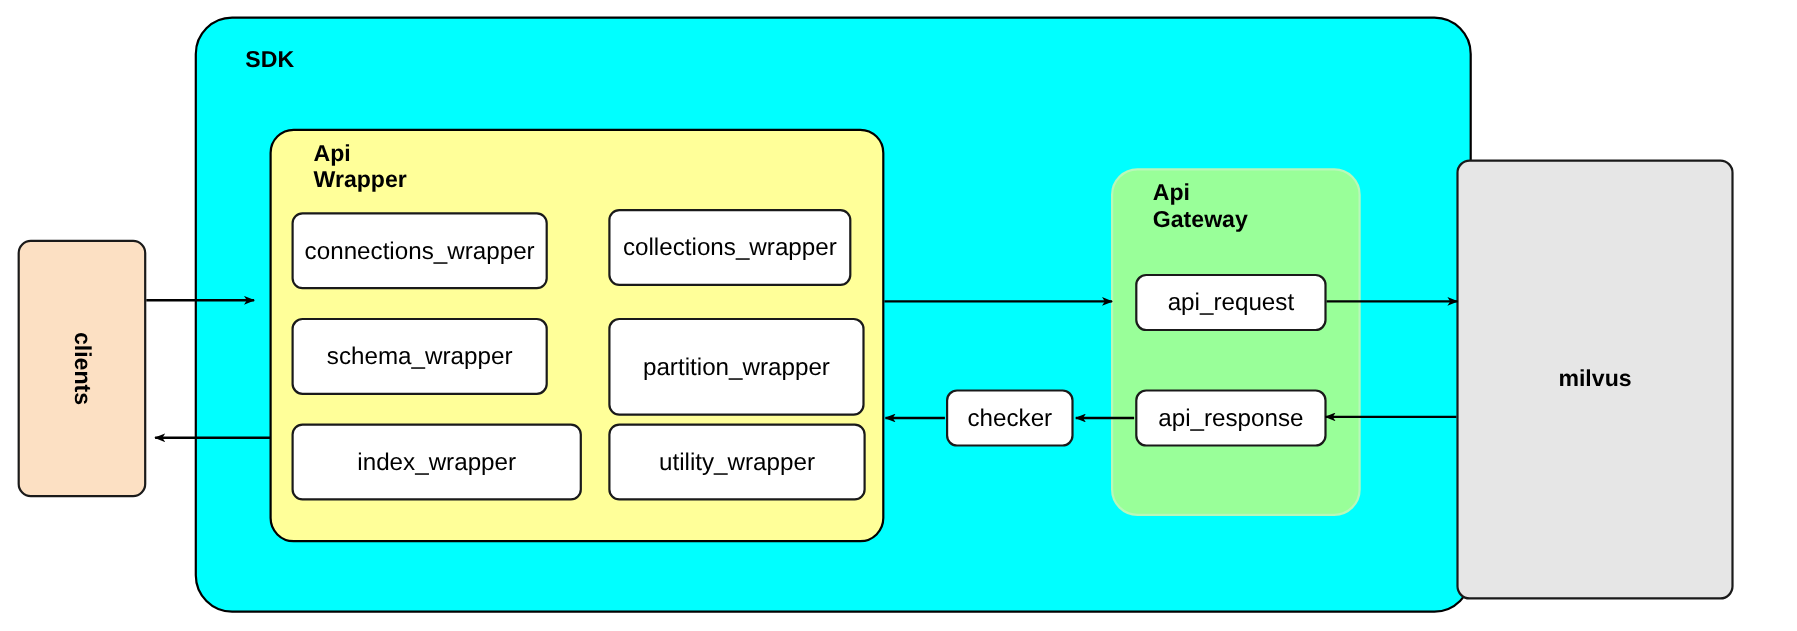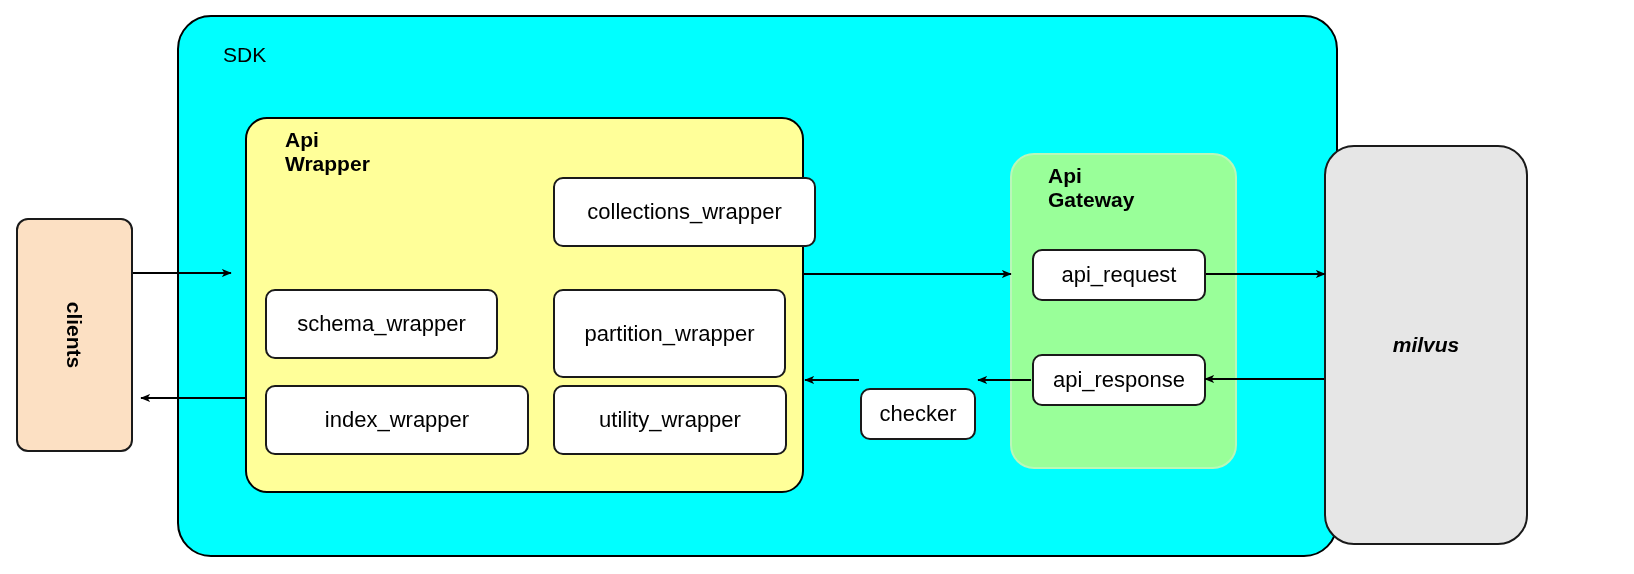--- a/index.html
+++ b/index.html
@@ -39,21 +39,21 @@
     background: #00ffff;
     border: 2px solid #000000;
     border-radius: 34px;
     z-index: 1;
   }
   .sdk-label {
     position: absolute;
     left: 44px;
     top: 26px;
     font-size: 21px;
-    font-weight: normal;
+    font-weight: bold;
     color: #000000;
     line-height: 1.12;
     letter-spacing: 0.1px;
     white-space: pre-line;
   }
 
   
   .apiwrapper-box {
     left: 245px;
     top: 117px;
@@ -105,30 +105,30 @@
     align-items: center;
     justify-content: center;
     font-size: 22px;
     color: #000000;
     z-index: 3;
     text-align: center;
   }
 
   
   .n-connections { left: 265px; top: 193px;  width: 233px; height: 70px; }
-  .n-collections { left: 553px; top: 177px;  width: 263px; height: 70px; }
+  .n-collections { left: 553px; top: 190px;  width: 221px; height: 70px; }
   .n-schema      { left: 265px; top: 289px;  width: 233px; height: 70px; }
   .n-partition   { left: 553px; top: 289px;  width: 233px; height: 89px; }
   .n-index       { left: 265px; top: 385px;  width: 264px; height: 70px; }
   .n-utility     { left: 553px; top: 385px;  width: 234px; height: 70px; }
 
   .n-apirequest  { left: 1032px; top: 249px; width: 174px; height: 52px; }
   .n-apiresponse { left: 1032px; top: 354px; width: 174px; height: 52px; }
 
-  .n-checker     { left: 860px;  top: 354px; width: 116px; height: 52px; margin-top: 34px; }
+  .n-checker     { left: 860px;  top: 354px; width: 116px; height: 52px; }
 
   
   .clients-box {
     left: 16px;
     top: 218px;
     width: 117px;
     height: 234px;
     background: #fce0c3;
     border: 2px solid #1a1a1a;
     border-radius: 12px;
@@ -141,29 +141,28 @@
     font-weight: bold;
     color: #000000;
     transform: rotate(90deg);
     white-space: nowrap;
   }
 
   
   .milvus-box {
     left: 1324px;
     top: 145px;
-    width: 204px;
+    width: 252px;
     height: 400px;
     background: #e6e6e6;
     border: 2px solid #1a1a1a;
-    border-radius: 30px;
+    border-radius: 12px;
     align-items: center;
     justify-content: center;
     z-index: 3;
-    font-style: italic;
   }
   .milvus-label {
     font-size: 21px;
     font-weight: bold;
     color: #000000;
   }
 
   
   #arrows {
     position: absolute;
@@ -192,20 +191,21 @@
   <div class="node apiwrapper-box">
     <span class="apiwrapper-label">Api
 Wrapper</span>
   </div>
 
   <div class="node apigateway-box">
     <span class="apigateway-label">Api
 Gateway</span>
   </div>
 
+  <div class="node leaf n-connections">connections_wrapper</div>
   <div class="node leaf n-collections">collections_wrapper</div>
   <div class="node leaf n-schema">schema_wrapper</div>
   <div class="node leaf n-partition">partition_wrapper</div>
   <div class="node leaf n-index">index_wrapper</div>
   <div class="node leaf n-utility">utility_wrapper</div>
 
   <div class="node leaf n-checker">checker</div>
 
   <div class="node leaf n-apirequest">api_request</div>
   <div class="node leaf n-apiresponse">api_response</div>

